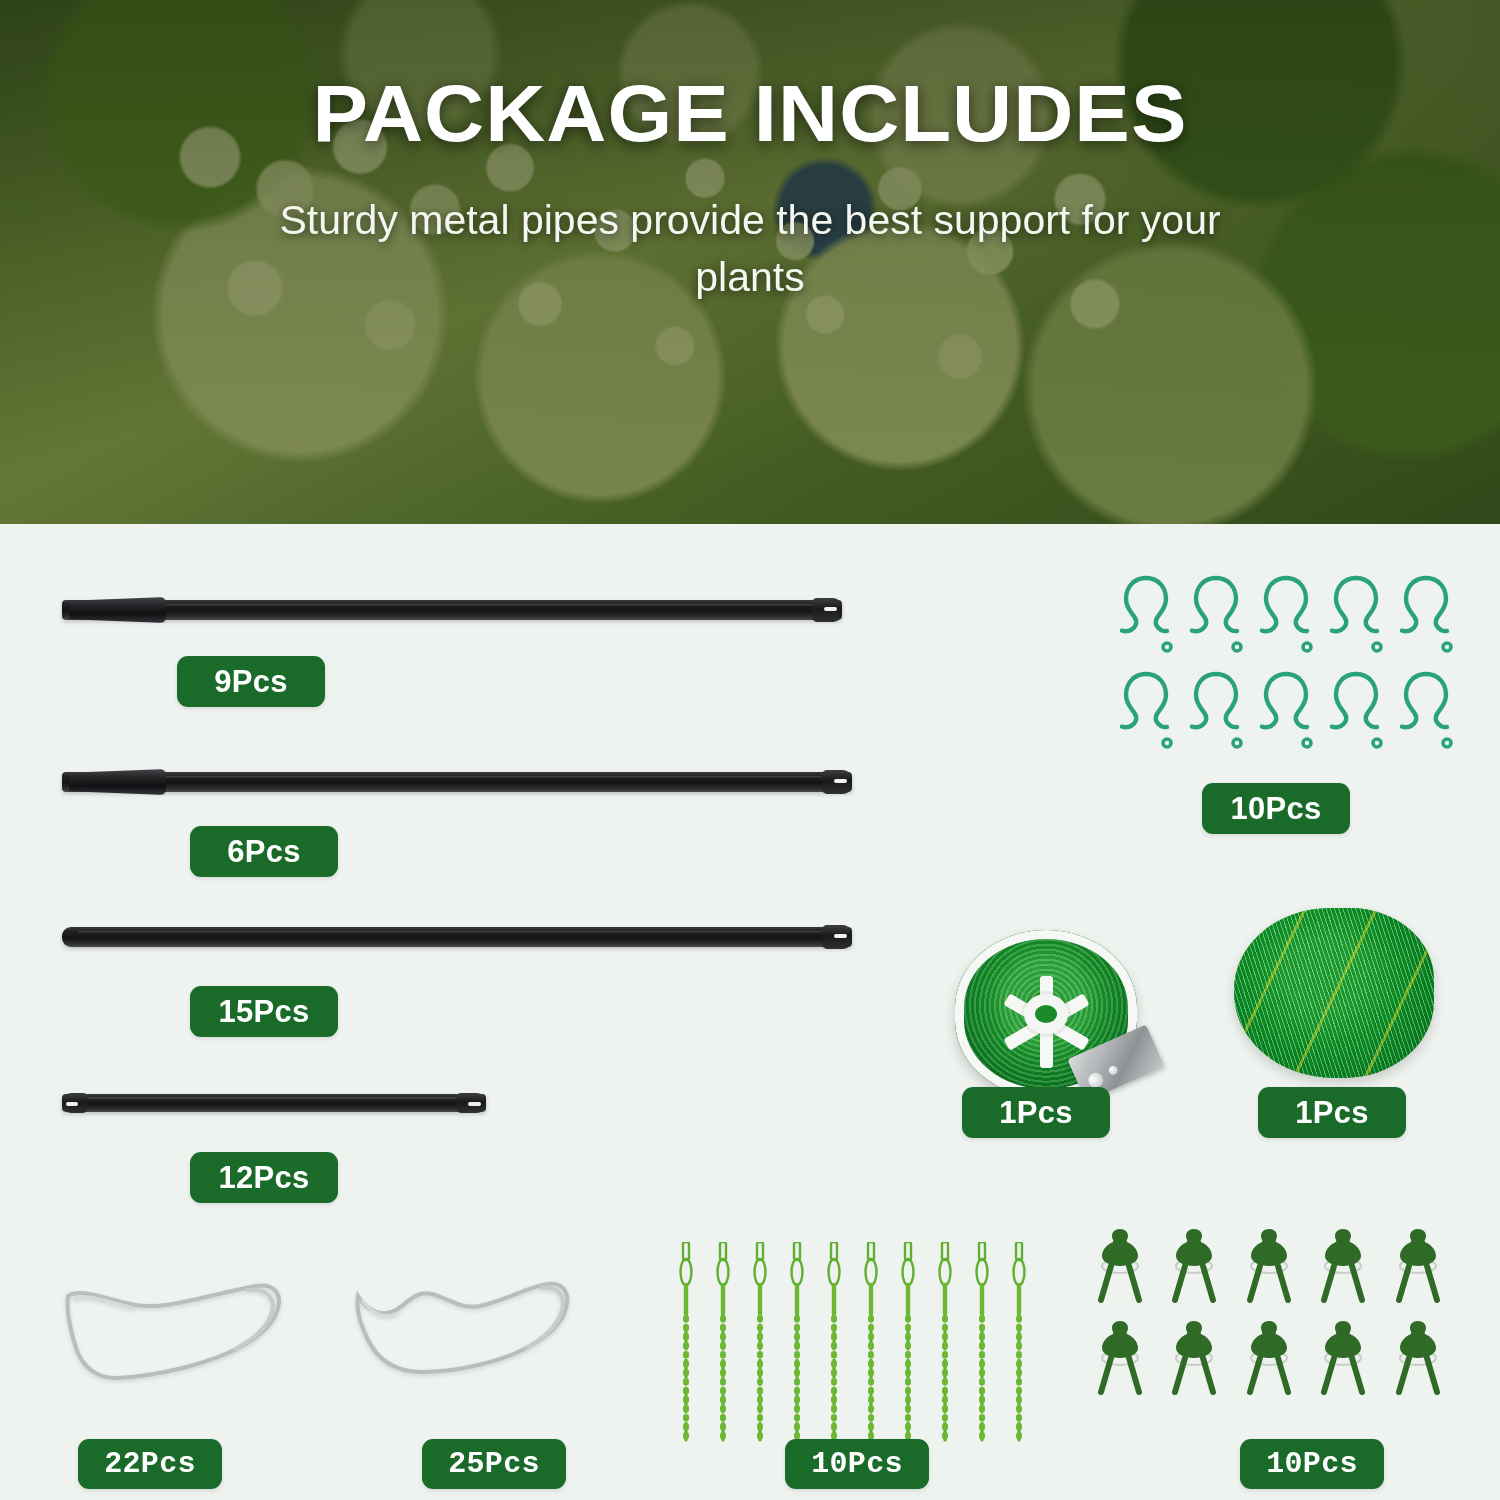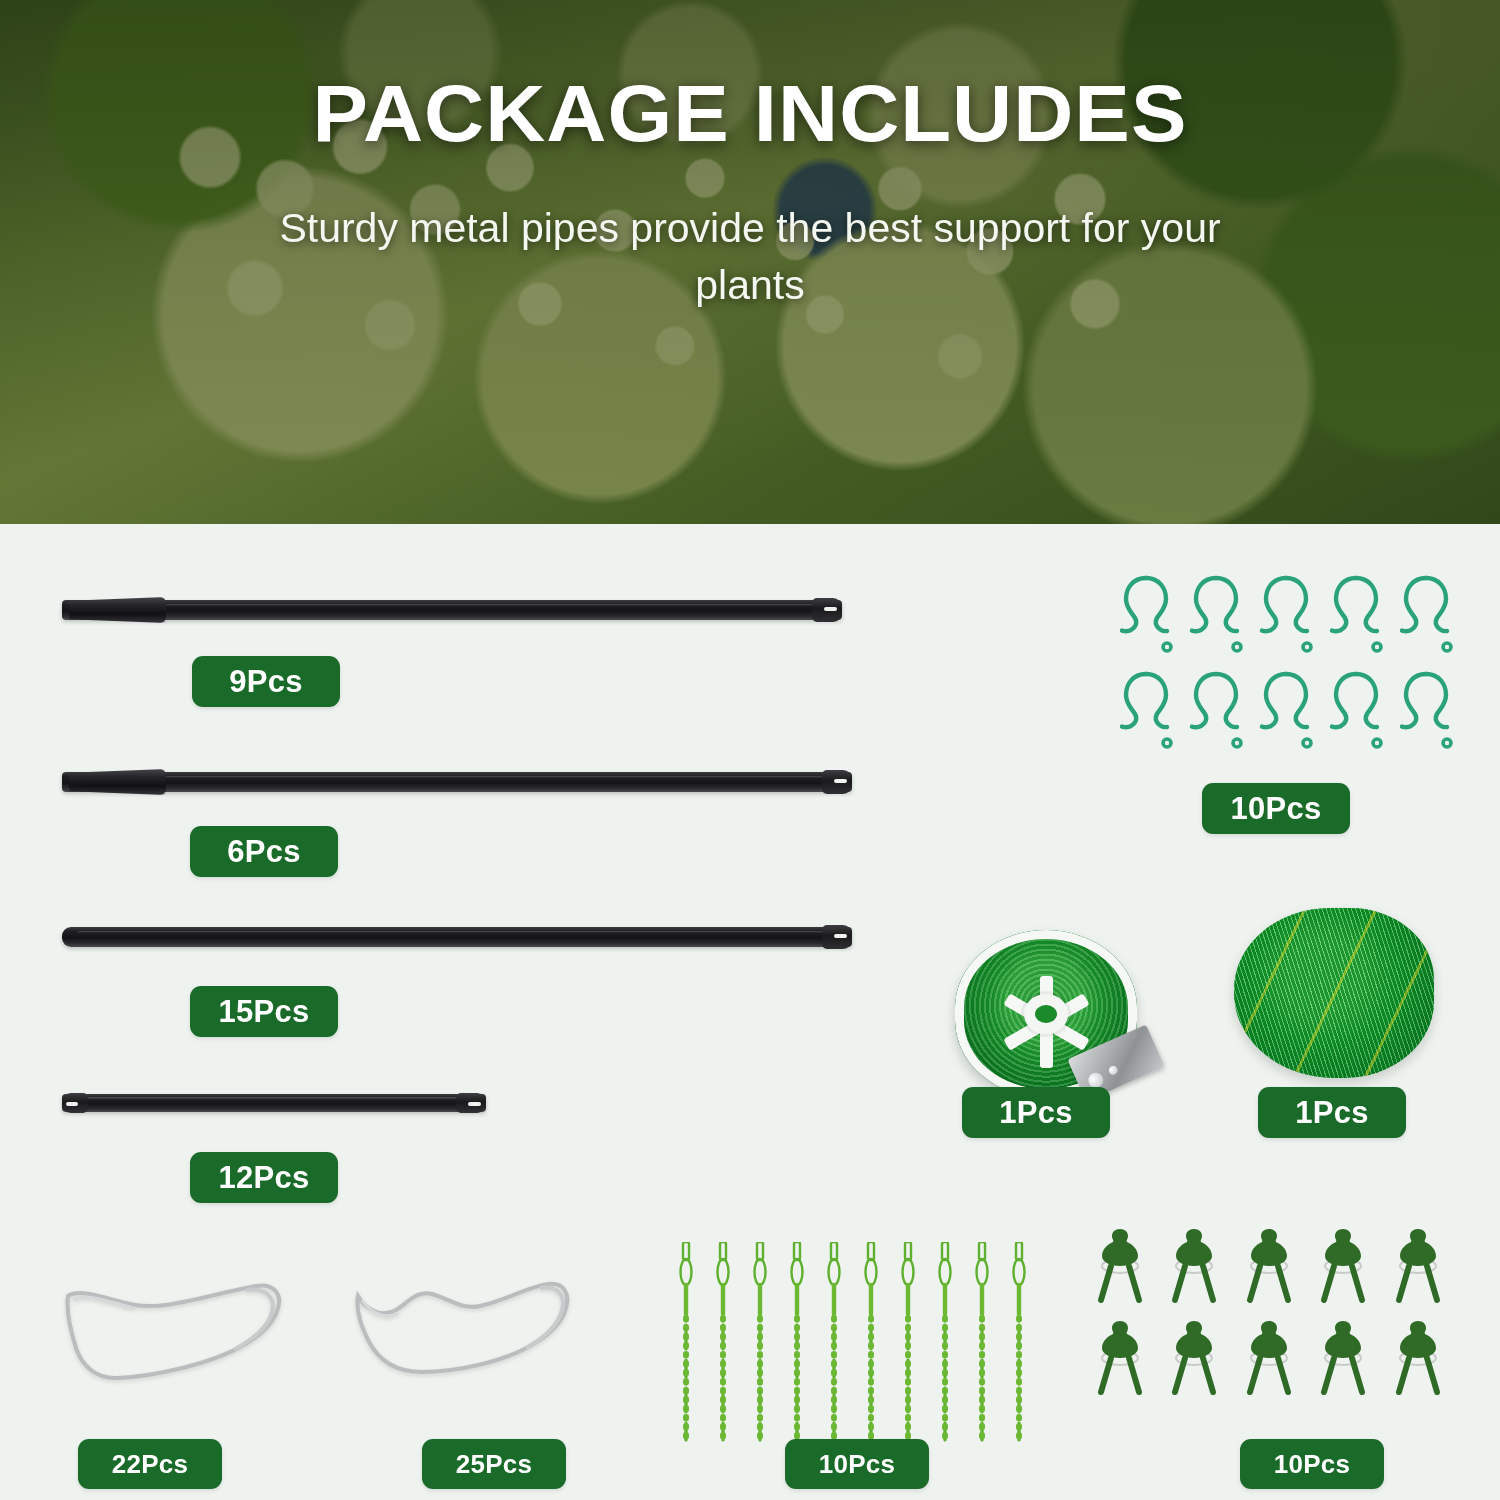--- a/index.html
+++ b/index.html
@@ -52,37 +52,37 @@
   }
   .hero-scrim{position:absolute;inset:0;background:linear-gradient(180deg,rgba(18,28,10,.52) 0%,rgba(18,28,10,.38) 48%,rgba(18,28,10,.30) 100%);}
   .hero-text{position:absolute;left:0;right:0;top:0;text-align:center;}
   .hero-title{
     margin:0;padding-top:74px;
     font-size:80px;line-height:1;font-weight:bold;letter-spacing:1px;
     color:#ffffff;text-shadow:0 3px 14px rgba(0,0,0,.55);
     transform:scaleX(1.04);
   }
   .hero-sub{
-    margin:8px auto;padding-top:38px;max-width:1010px;
+    margin:0 auto;padding-top:38px;max-width:1010px;
     font-size:41px;line-height:1.38;font-weight:normal;
     color:#f4f6f0;text-shadow:0 2px 10px rgba(0,0,0,.6);
   }
 
   
   .board{position:absolute;left:0;top:524px;width:1500px;height:976px;background:#eef3ef;}
   .item{position:absolute;}
   .badge{
     display:inline-flex;align-items:center;justify-content:center;
     background:#1a6b2a;color:#fff;border-radius:11px;
     font-size:31px;font-weight:bold;letter-spacing:.3px;
     height:51px;padding:0 26px;min-width:96px;
     box-shadow:0 2px 4px rgba(0,0,0,.10);
     white-space:nowrap;
   }
-  .badge.sm{font-size:26px;height:50px;padding:0 24px;}
+  .badge.sm{font-size:30px;height:50px;padding:0 24px;font-family:Liberation Mono, monospace;}
 
   
   .pipe{position:relative;height:26px;}
   .pipe .tube{
     position:absolute;top:3px;bottom:3px;left:0;right:0;border-radius:4px;
     background:linear-gradient(180deg,#3b3b3d 0%,#202022 22%,#141416 55%,#2c2c2e 82%,#4a4a4d 100%);
     box-shadow:0 2px 4px rgba(0,0,0,.2);
   }
   .pipe .tube:after{content:"";position:absolute;left:2%;right:2%;top:18%;height:13%;
     background:linear-gradient(180deg,rgba(255,255,255,.20),rgba(255,255,255,0));border-radius:4px;}
@@ -159,21 +159,21 @@
 
   <div class="board">
 
     <div class="item" style="left:62px;top:73px;width:780px;">
       <div class="pipe">
         <div class="tube"></div>
           <div class="cap-l"></div>
           <div class="sock-r"></div>
       </div>
     </div>
-    <div class="item" style="left:192px;top:132px;">
+    <div class="item" style="left:177px;top:132px;">
       <span class="badge">9Pcs</span>
     </div>
 
     <div class="item" style="left:62px;top:245px;width:790px;">
       <div class="pipe">
         <div class="tube"></div>
           <div class="cap-l"></div>
           <div class="sock-r"></div>
       </div>
     </div>

